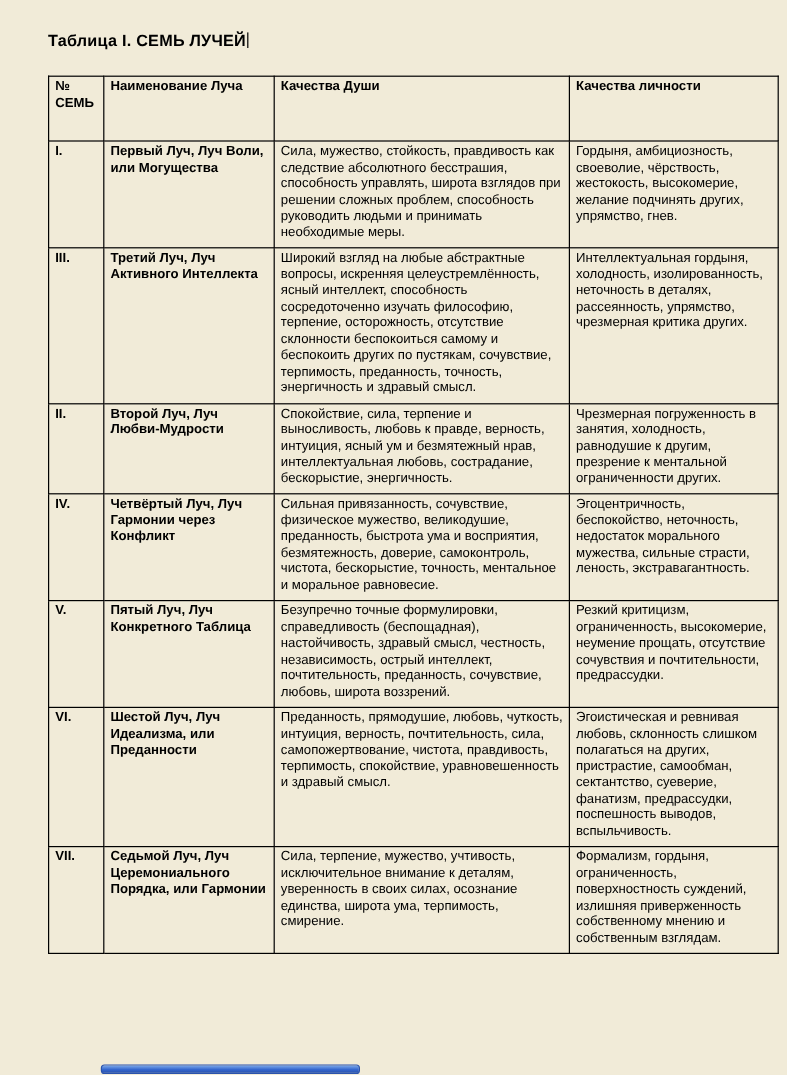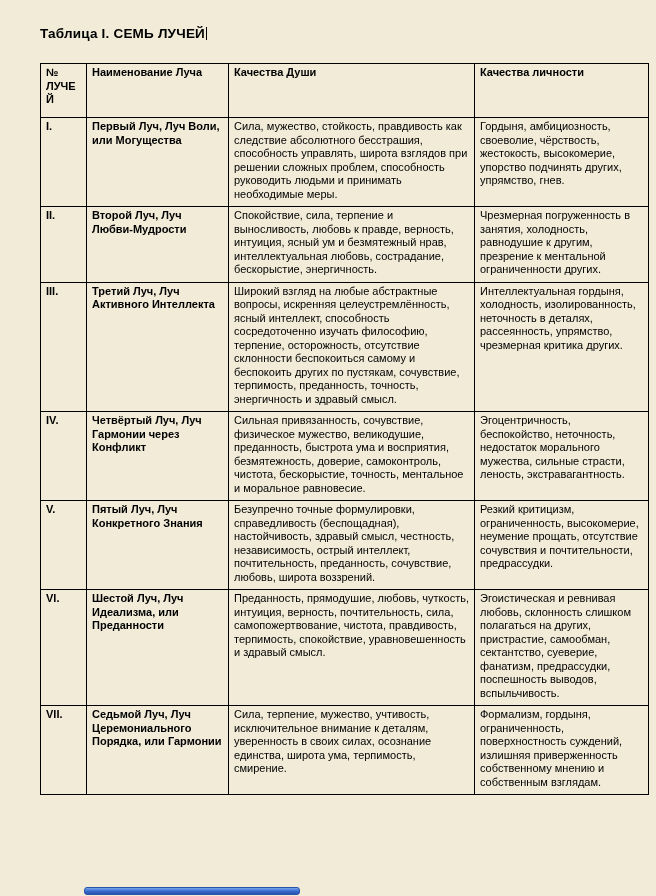--- a/index.html
+++ b/index.html
@@ -82,54 +82,54 @@
 
   <table class="rays">
     <colgroup>
       <col class="c-num">
         <col class="c-name">
         <col class="c-soul">
         <col class="c-pers">
     </colgroup>
     <thead>
       <tr>
-        <th>№ ЛУЧЕЙ</th>
+        <th>№ СЕМЬ</th>
         <th>Наименование Луча</th>
         <th>Качества Души</th>
         <th>Качества личности</th>
       </tr>
     </thead>
     <tbody>
       <tr>
         <td class="num-cell">I.</td>
         <td class="name-cell">Первый Луч, Луч Воли, или Могущества</td>
         <td>Сила, мужество, стойкость, правдивость как следствие абсолютного бесстрашия, способность управлять, широта взглядов при решении сложных проблем, способность руководить людьми и принимать необходимые меры.</td>
-        <td>Гордыня, амбициозность, своеволие, чёрствость, жестокость, высокомерие, упорство подчинять других, упрямство, гнев.</td>
+        <td>Гордыня, амбициозность, своеволие, чёрствость, жестокость, высокомерие, желание подчинять других, упрямство, гнев.</td>
+      </tr>
+      <tr>
+        <td class="num-cell">III.</td>
+        <td class="name-cell">Третий Луч, Луч Активного Интеллекта</td>
+        <td>Широкий взгляд на любые абстрактные вопросы, искренняя целеустремлённость, ясный интеллект, способность сосредоточенно изучать философию, терпение, осторожность, отсутствие склонности беспокоиться самому и беспокоить других по пустякам, сочувствие, терпимость, преданность, точность, энергичность и здравый смысл.</td>
+        <td>Интеллектуальная гордыня, холодность, изолированность, неточность в деталях, рассеянность, упрямство, чрезмерная критика других.</td>
       </tr>
       <tr>
         <td class="num-cell">II.</td>
         <td class="name-cell">Второй Луч, Луч Любви-Мудрости</td>
         <td>Спокойствие, сила, терпение и выносливость, любовь к правде, верность, интуиция, ясный ум и безмятежный нрав, интеллектуальная любовь, сострадание, бескорыстие, энергичность.</td>
         <td>Чрезмерная погруженность в занятия, холодность, равнодушие к другим, презрение к ментальной ограниченности других.</td>
-      </tr>
-      <tr>
-        <td class="num-cell">III.</td>
-        <td class="name-cell">Третий Луч, Луч Активного Интеллекта</td>
-        <td>Широкий взгляд на любые абстрактные вопросы, искренняя целеустремлённость, ясный интеллект, способность сосредоточенно изучать философию, терпение, осторожность, отсутствие склонности беспокоиться самому и беспокоить других по пустякам, сочувствие, терпимость, преданность, точность, энергичность и здравый смысл.</td>
-        <td>Интеллектуальная гордыня, холодность, изолированность, неточность в деталях, рассеянность, упрямство, чрезмерная критика других.</td>
       </tr>
       <tr>
         <td class="num-cell">IV.</td>
         <td class="name-cell">Четвёртый Луч, Луч Гармонии через Конфликт</td>
         <td>Сильная привязанность, сочувствие, физическое мужество, великодушие, преданность, быстрота ума и восприятия, безмятежность, доверие, самоконтроль, чистота, бескорыстие, точность, ментальное и моральное равновесие.</td>
         <td>Эгоцентричность, беспокойство, неточность, недостаток морального мужества, сильные страсти, леность, экстравагантность.</td>
       </tr>
       <tr>
         <td class="num-cell">V.</td>
-        <td class="name-cell">Пятый Луч, Луч Конкретного Знания</td>
+        <td class="name-cell">Пятый Луч, Луч Конкретного Таблица</td>
         <td>Безупречно точные формулировки, справедливость (беспощадная), настойчивость, здравый смысл, честность, независимость, острый интеллект, почтительность, преданность, сочувствие, любовь, широта воззрений.</td>
         <td>Резкий критицизм, ограниченность, высокомерие, неумение прощать, отсутствие сочувствия и почтительности, предрассудки.</td>
       </tr>
       <tr>
         <td class="num-cell">VI.</td>
         <td class="name-cell">Шестой Луч, Луч Идеализма, или Преданности</td>
         <td>Преданность, прямодушие, любовь, чуткость, интуиция, верность, почтительность, сила, самопожертвование, чистота, правдивость, терпимость, спокойствие, уравновешенность и здравый смысл.</td>
         <td>Эгоистическая и ревнивая любовь, склонность слишком полагаться на других, пристрастие, самообман, сектантство, суеверие, фанатизм, предрассудки, поспешность выводов, вспыльчивость.</td>
       </tr>
       <tr>

